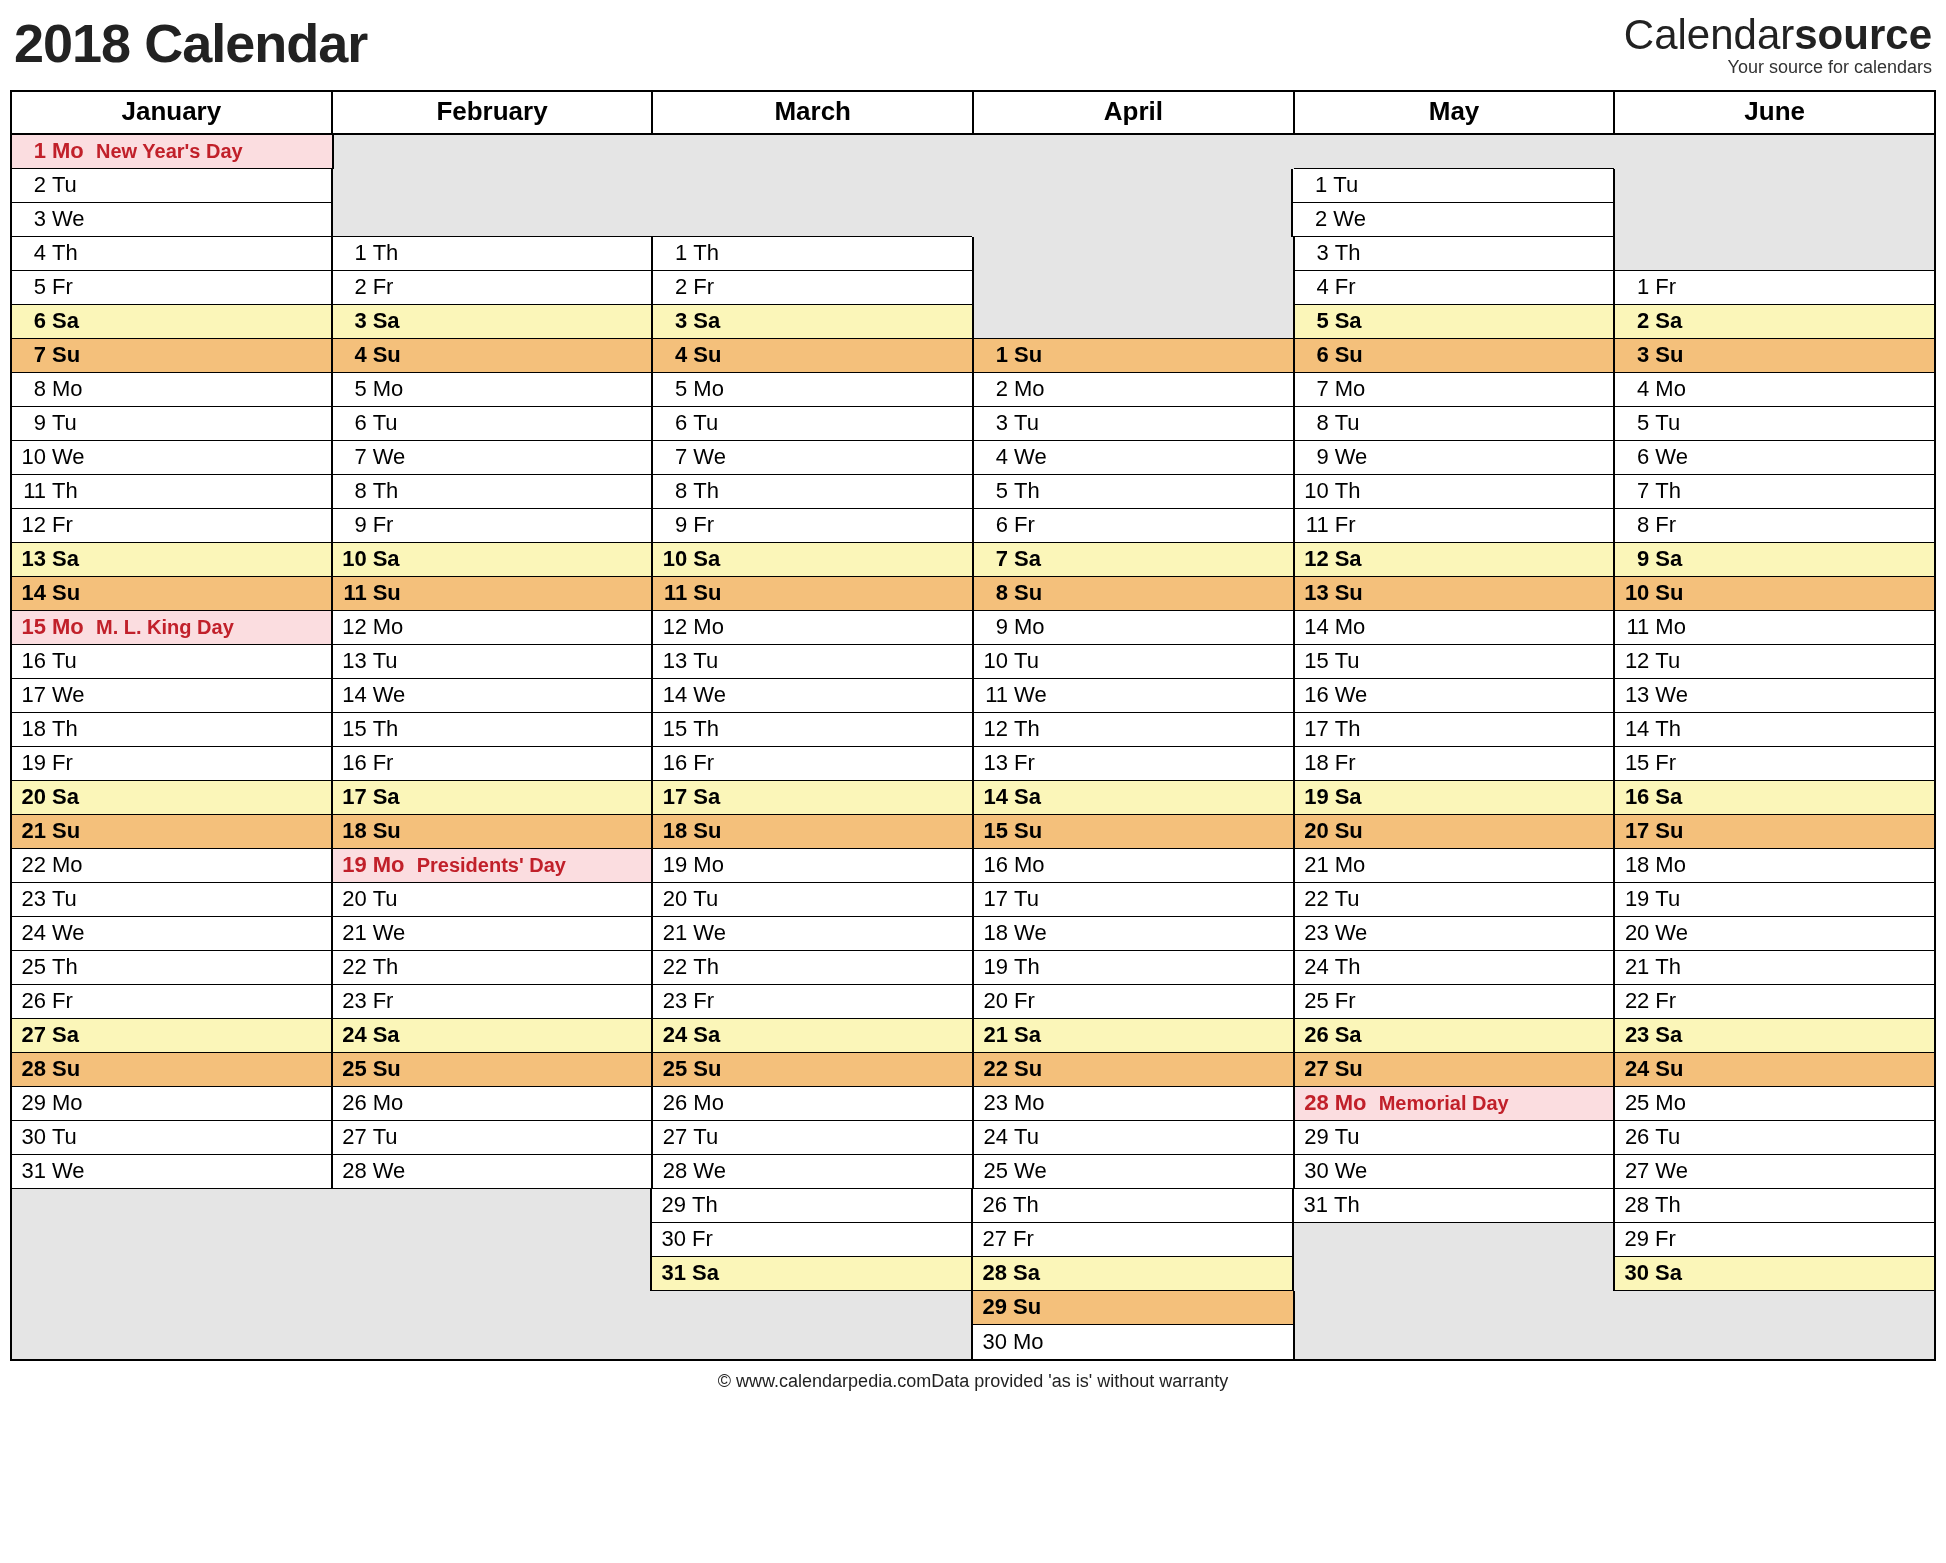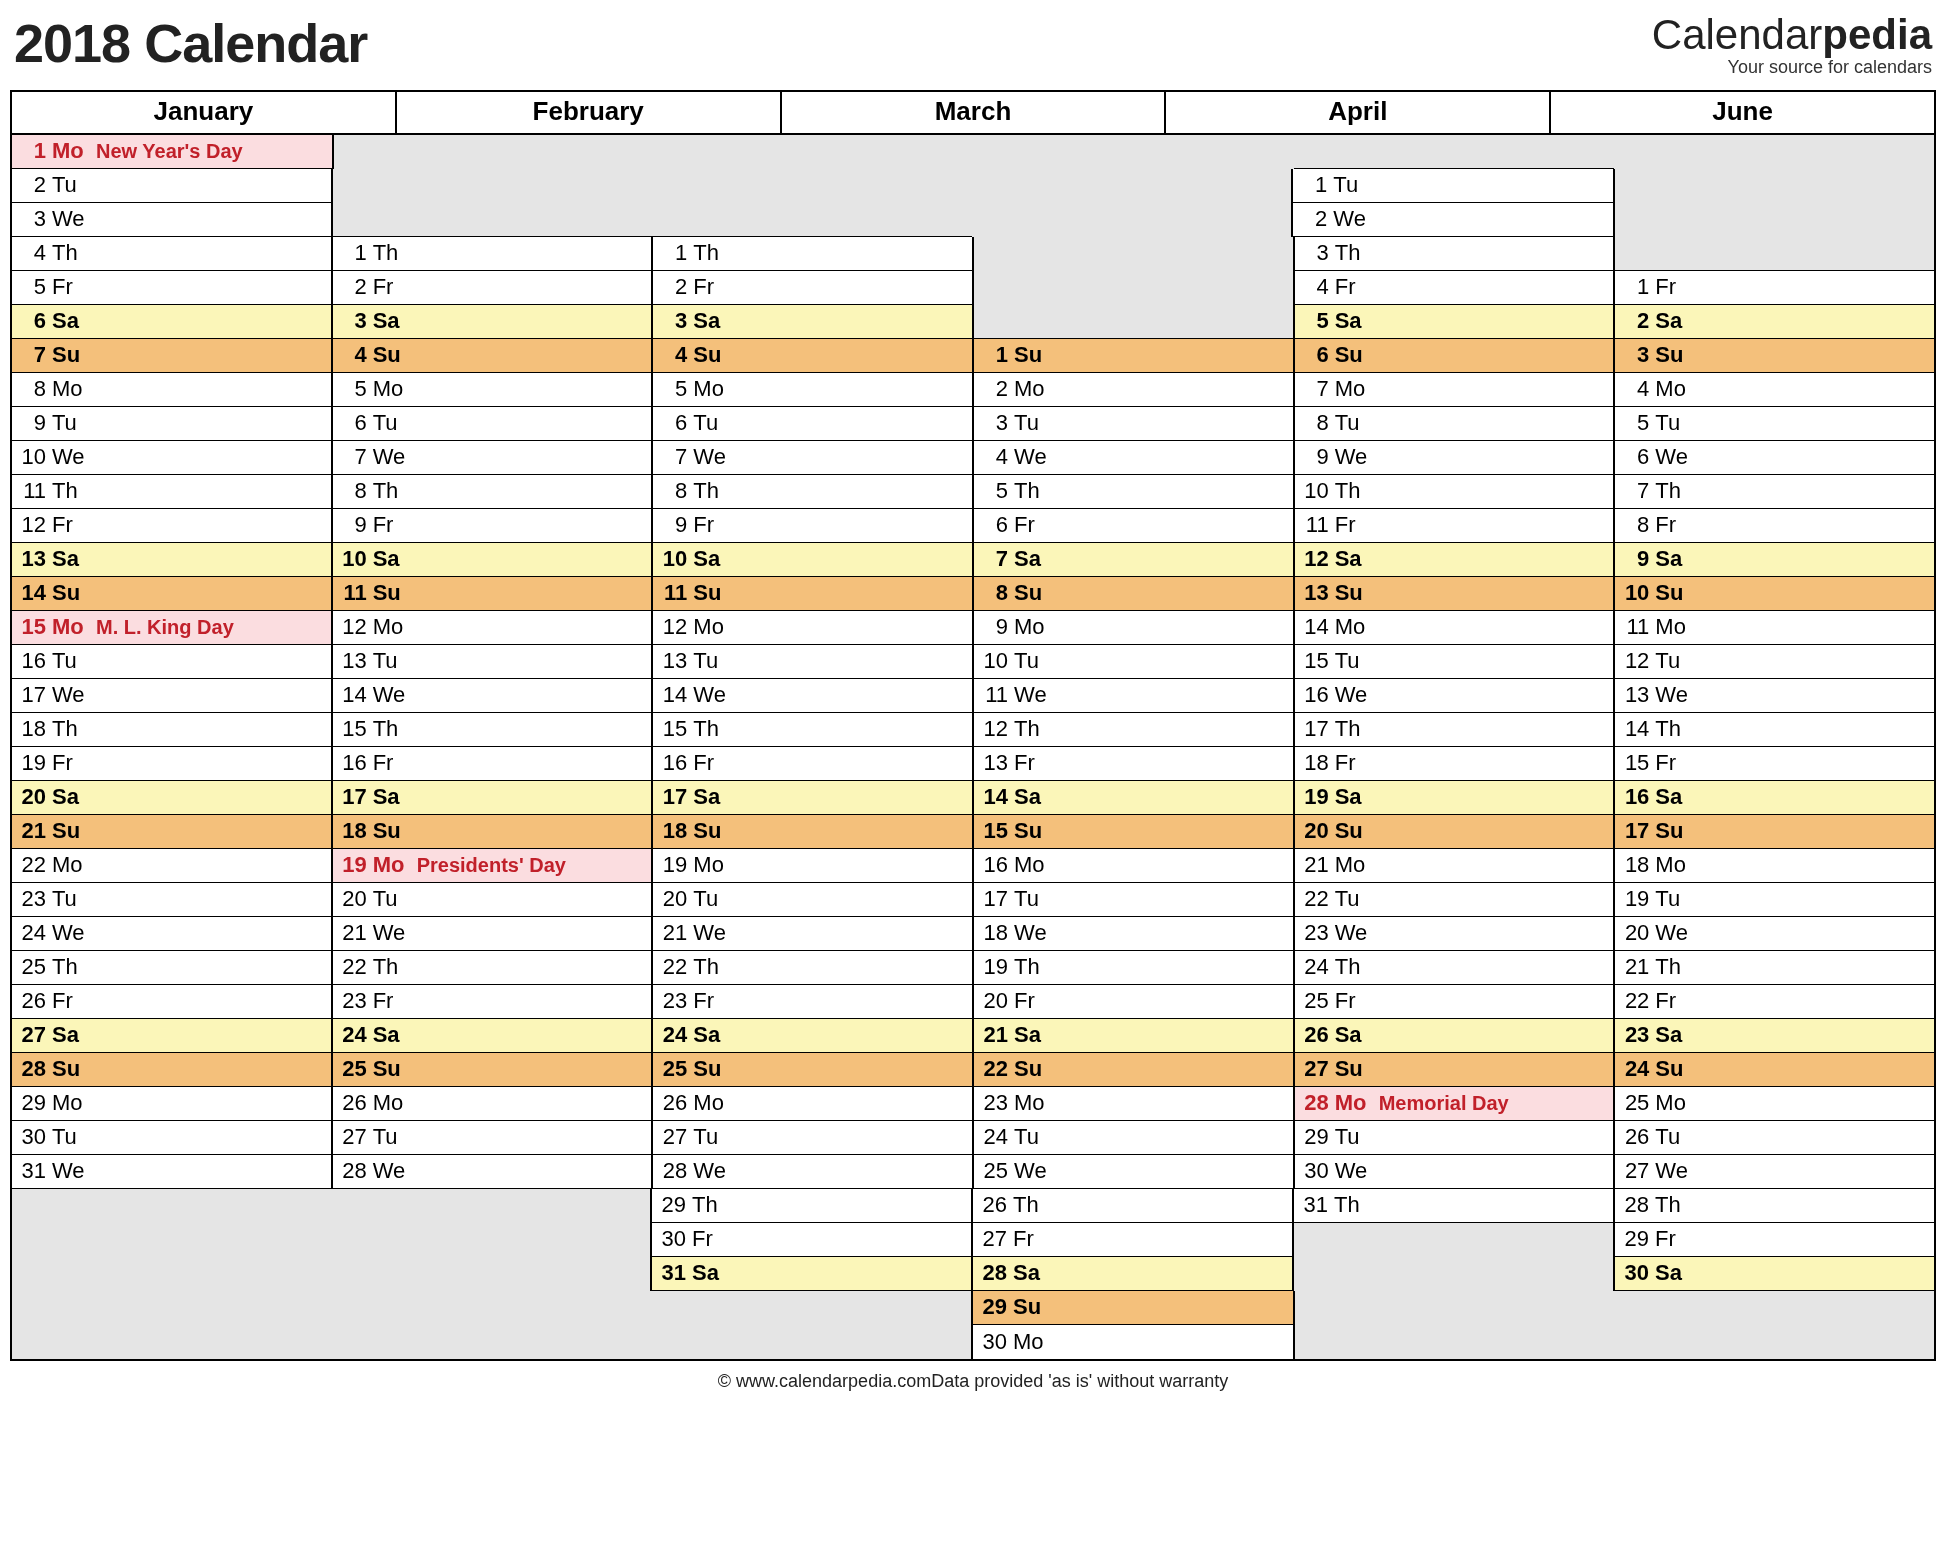--- a/index.html
+++ b/index.html
@@ -92,32 +92,33 @@
     padding: 10px 6px 0 6px;
   }
 </style>
 </head>
 <body>
 
 <div class="header">
   <div class="title">2018 Calendar</div>
   <div class="brand">
     <div class="brand-main">
-      <span>Calendar</span><b>pedia</b>
+      <span>Calendar</span><b>source</b>
     </div>
     <div class="brand-sub">Your source for calendars</div>
   </div>
 </div>
 
 <div class="grid">
   <div class="month-row" id="month-row">
       <div class="month-cell">January</div>
       <div class="month-cell">February</div>
       <div class="month-cell">March</div>
       <div class="month-cell">April</div>
+      <div class="month-cell">May</div>
       <div class="month-cell">June</div>
     </div>
   <div id="day-rows">
       <div class="day-row">
         <div class="day-cell holiday">
           <span class="num">1</span>
           <span class="dow">Mo</span>
           <span class="evt">New Year's Day</span>
         </div>
         <div class="day-cell blank" style="border-bottom: none;"></div>

